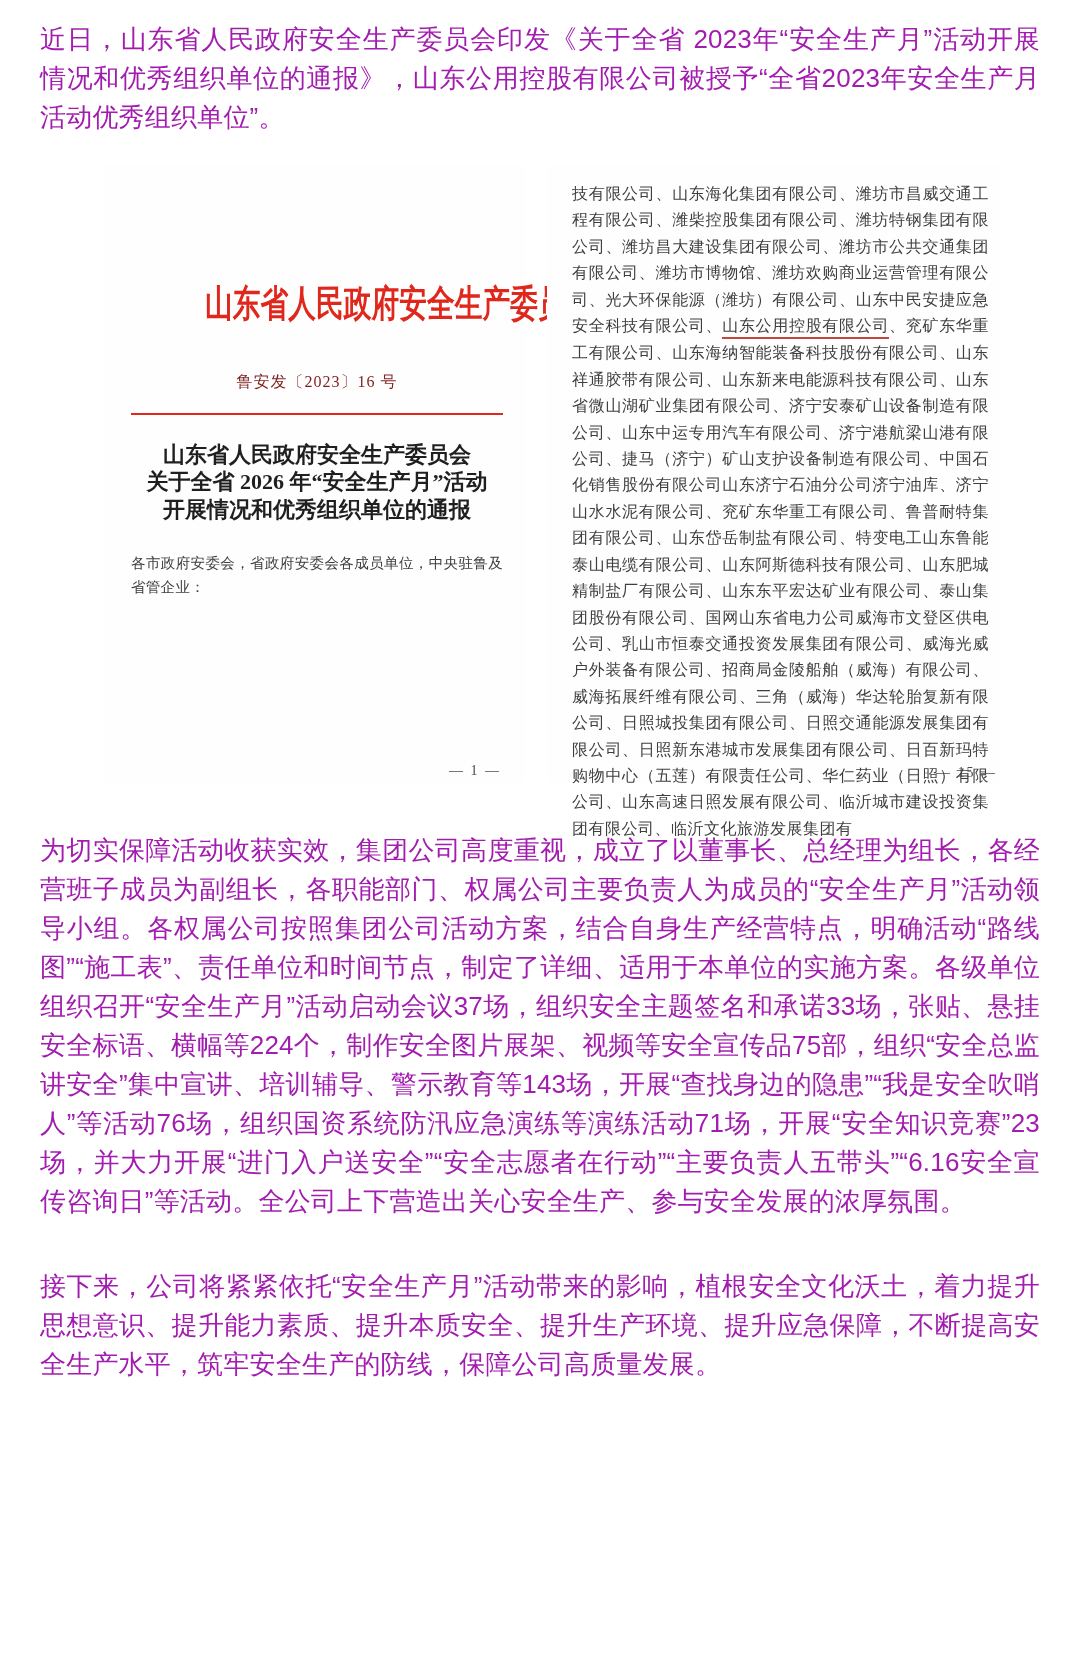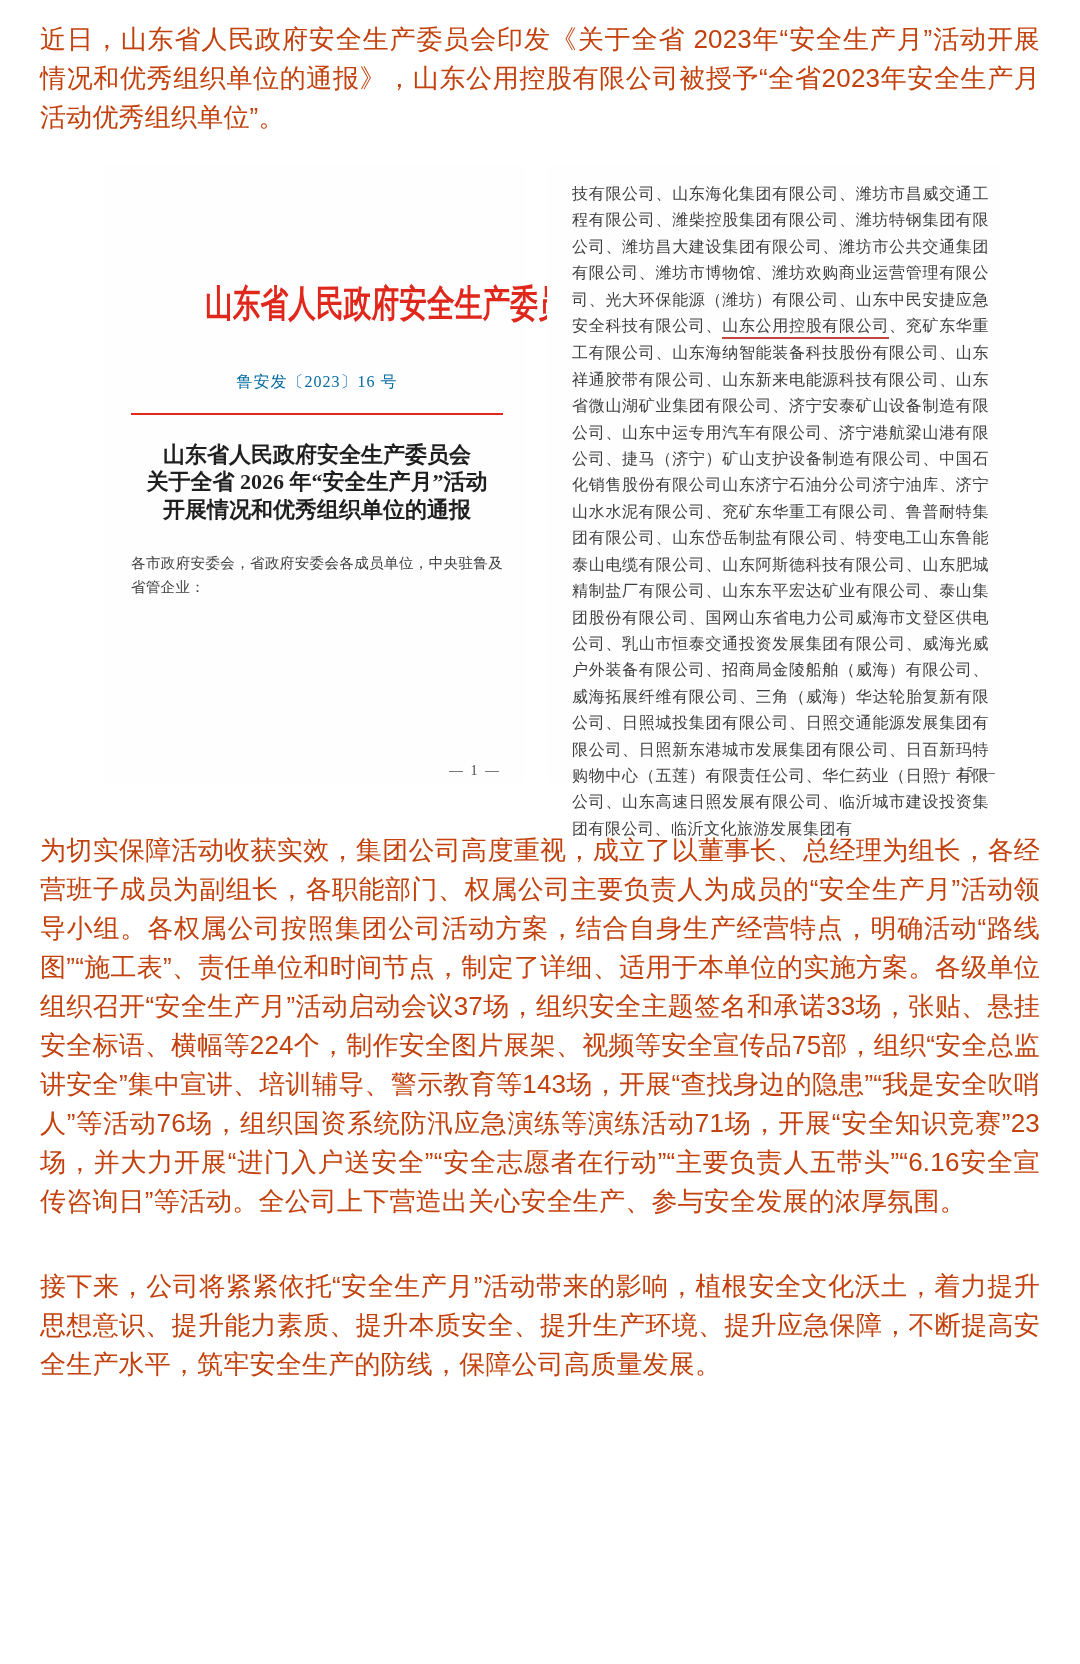--- a/index.html
+++ b/index.html
@@ -1,35 +1,35 @@
 <!DOCTYPE html>
 <html><head>
 <meta charset="utf-8">
 <style>
   * { margin:0; padding:0; box-sizing:border-box; }
   html,body { width:1080px; background:#ffffff; }
   body { height:1664px; overflow:hidden; font-family:"Liberation Sans", sans-serif; color:#1e1e1e; }
   .page { padding:20px 40px 0 40px; }
 
   
-  .para { font-size:26px; line-height:39px; text-align:justify; color:#c2410c; letter-spacing:0.2px; }
+  .para { font-size:26px; line-height:39px; text-align:justify; color:#a21caf; letter-spacing:0.2px; }
   .intro { margin-top:0; }
   .p-plan { margin-top:62px; }
   .p-activities { margin-top:48px; }
   .p-outlook { margin-top:46px; }
 
   
   .docs-row { display:flex; margin:28px 0 0 65px; gap:22px; height:618px; }
   .doc { position:relative; background:#fefefe; font-family:"Liberation Serif", serif; }
 
   
   .doc-left { width:420px; padding:118px 22px 0 26px; }
   .masthead-wrap { text-align:center; white-space:nowrap; }
   .masthead-text { display:inline-block; font-size:37px; line-height:1.15; font-weight:bold; color:#e0271c; transform:scaleX(0.75); transform-origin:center; }
-  .doc-number { margin-top:46px; text-align:center; font-size:16px; color:#0369a1; letter-spacing:1px; }
+  .doc-number { margin-top:46px; text-align:center; font-size:16px; color:#7f1d1d; letter-spacing:1px; }
   .red-rule { margin-top:20px; border:none; border-top:2.5px solid #e0271c; width:100%; }
   .doc-heading { margin-top:26px; text-align:center; font-size:22px; line-height:27.5px; font-weight:bold; color:#1f1f1f; }
   .doc-body { margin-top:30px; font-size:14.5px; line-height:23.5px; color:#3d3d3d; text-align:justify; letter-spacing:0.3px;font-family:Liberation Mono, monospace; }
   .doc-body .indent { text-indent:2em; }
   .doc-page-num { position:absolute; bottom:4px; font-size:14px; color:#4a4a4a; letter-spacing:2px; }
   .doc-left .doc-page-num { right:24px; }
 
   
   .doc-right { width:452px; padding:16px 10px 0 25px; }
   .company-list { font-size:16px; line-height:26.4px; letter-spacing:0.5px; color:#3e3e3e; text-align:justify; }

